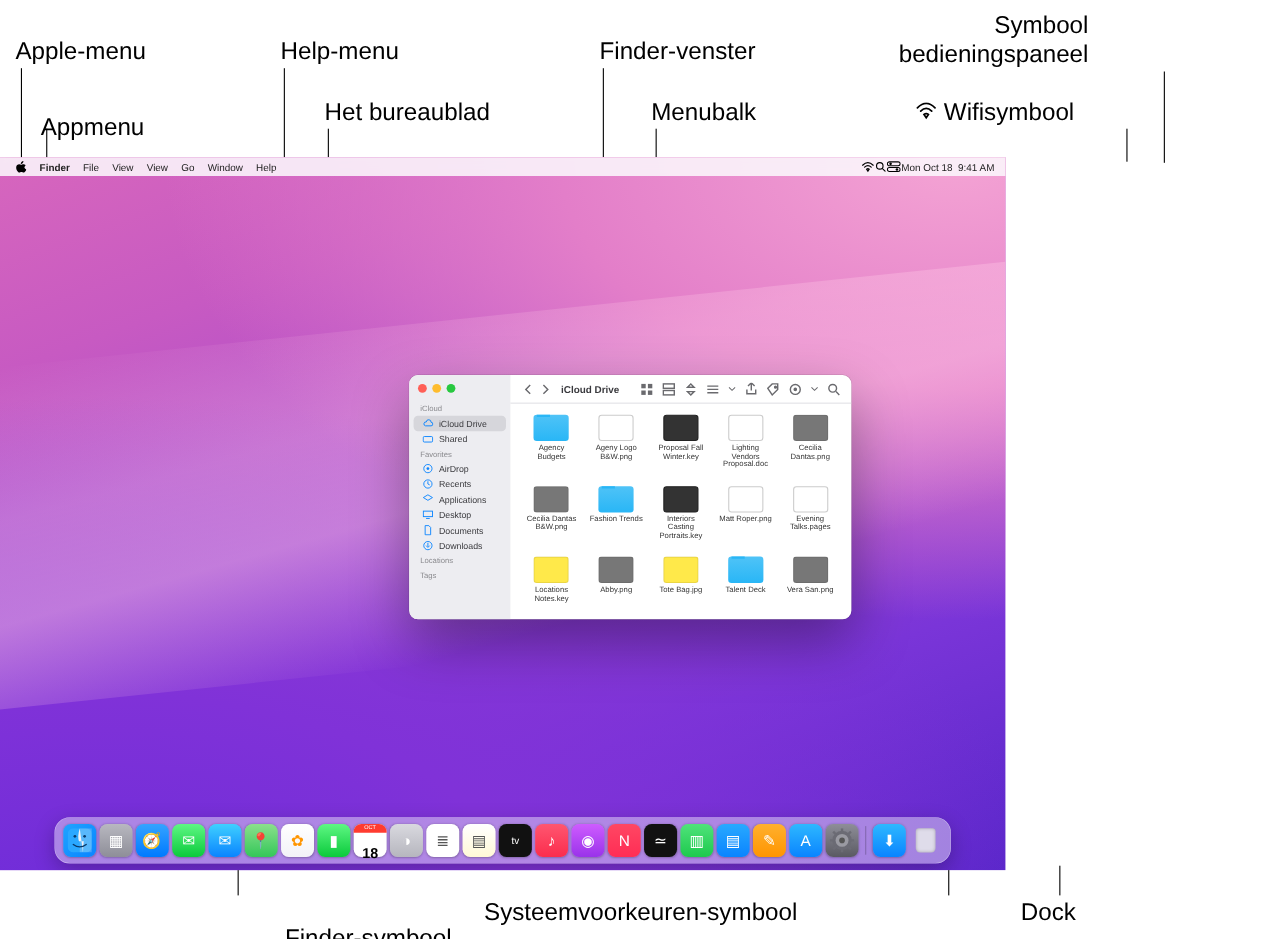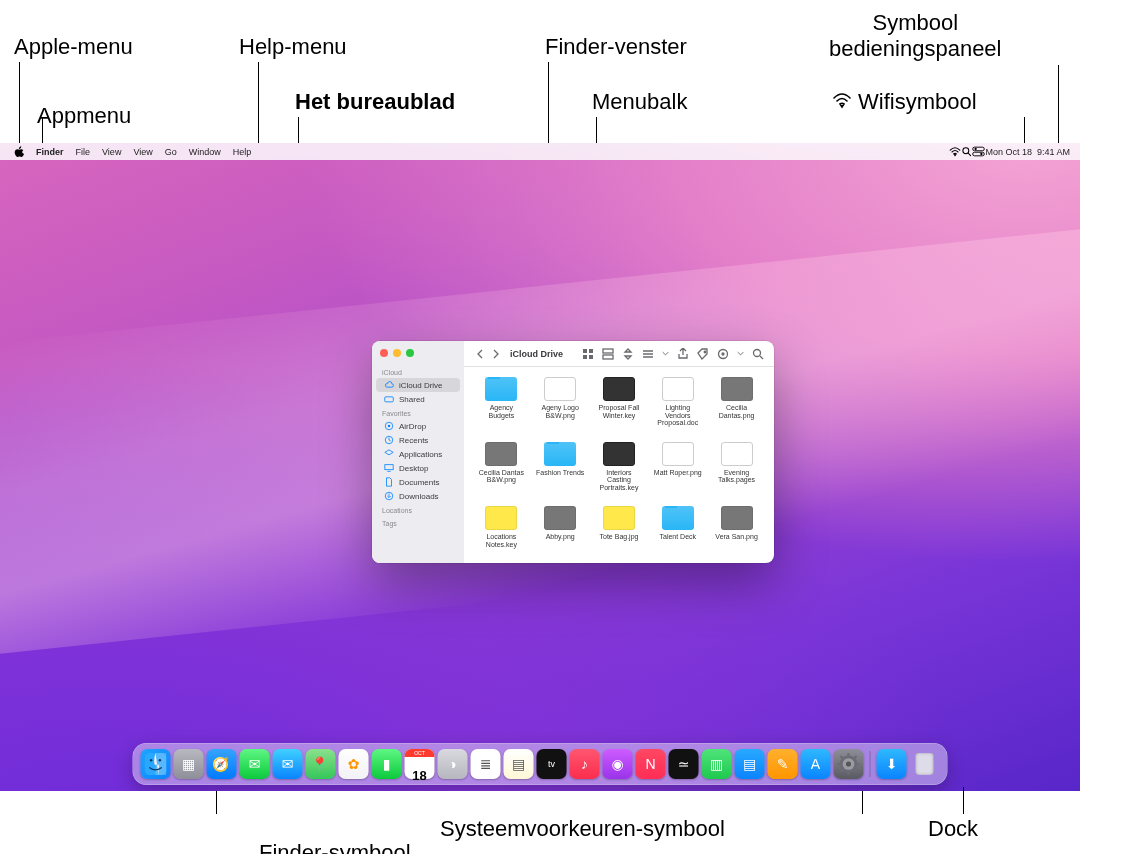--- a/index.html
+++ b/index.html
@@ -13,21 +13,21 @@
   }
   
   .anno { position: absolute; font-size: 22px; color: #000; white-space: nowrap; text-align: center; }
   .anno span { display:block; }
   .leader { position:absolute; background:#000; }
 
   
   .mac {
     position: absolute;
     left: 0; top: 143px;
-    width: 1080px; height: 648px;
+    width: 914px; height: 648px;
     background:
       radial-gradient(ellipse 1600px 900px at 10% 110%, #6b2bd9 0%, #8032d8 25%, transparent 55%),
       radial-gradient(ellipse 1200px 700px at 95% 0%, #f4a4d4 0%, #e37ec9 30%, transparent 60%),
       linear-gradient(160deg, #d766bd 0%, #c75ac2 20%, #a146cf 50%, #7a35d8 75%, #5826c9 100%);
     overflow: hidden;
   }
   .mac::before{
     content:"";
     position:absolute; left:0; right:0; top:22%; height:48%;
     background: linear-gradient(170deg, transparent 0%, rgba(255,200,230,.35) 30%, rgba(255,200,230,.45) 50%, transparent 80%);
@@ -158,33 +158,33 @@
 </style>
 </head>
 <body>
 
 <div class="anno" style="left:14px; top:34px;">
     <span>Apple-menu</span>
   </div>
 <div class="anno" style="left:37px; top:103px;">
     <span>Appmenu</span>
   </div>
-<div class="anno" style="left:239px; top:34px;">
+<div class="anno" style="left:255px; top:34px;">
     <span>Help-menu</span>
   </div>
-<div class="anno" style="left:295px; top:89px;font-weight:bold;">
+<div class="anno" style="left:295px; top:89px;">
     <span>Het bureaublad</span>
   </div>
 <div class="anno" style="left:545px; top:34px;">
     <span>Finder-venster</span>
   </div>
 <div class="anno" style="left:592px; top:89px;">
     <span>Menubalk</span>
   </div>
-<div class="anno" style="left:817px; top:10px; text-align:center;margin-left:12px;">
+<div class="anno" style="left:817px; top:10px; text-align:right;">
   <span style="white-space:pre;">Symbool
 bedieningspaneel</span>
 </div>
 <div class="anno" style="left:858px; top:89px;">
   <span>Wifisymbool</span>
 </div>
 
 <div class="leader" style="left:19px; top:62px; width:1px; height:86px;"></div>
 <div class="leader" style="left:42px; top:117px; width:1px; height:31px;"></div>
 <div class="leader" style="left:258px; top:62px; width:1px; height:84px;"></div>

